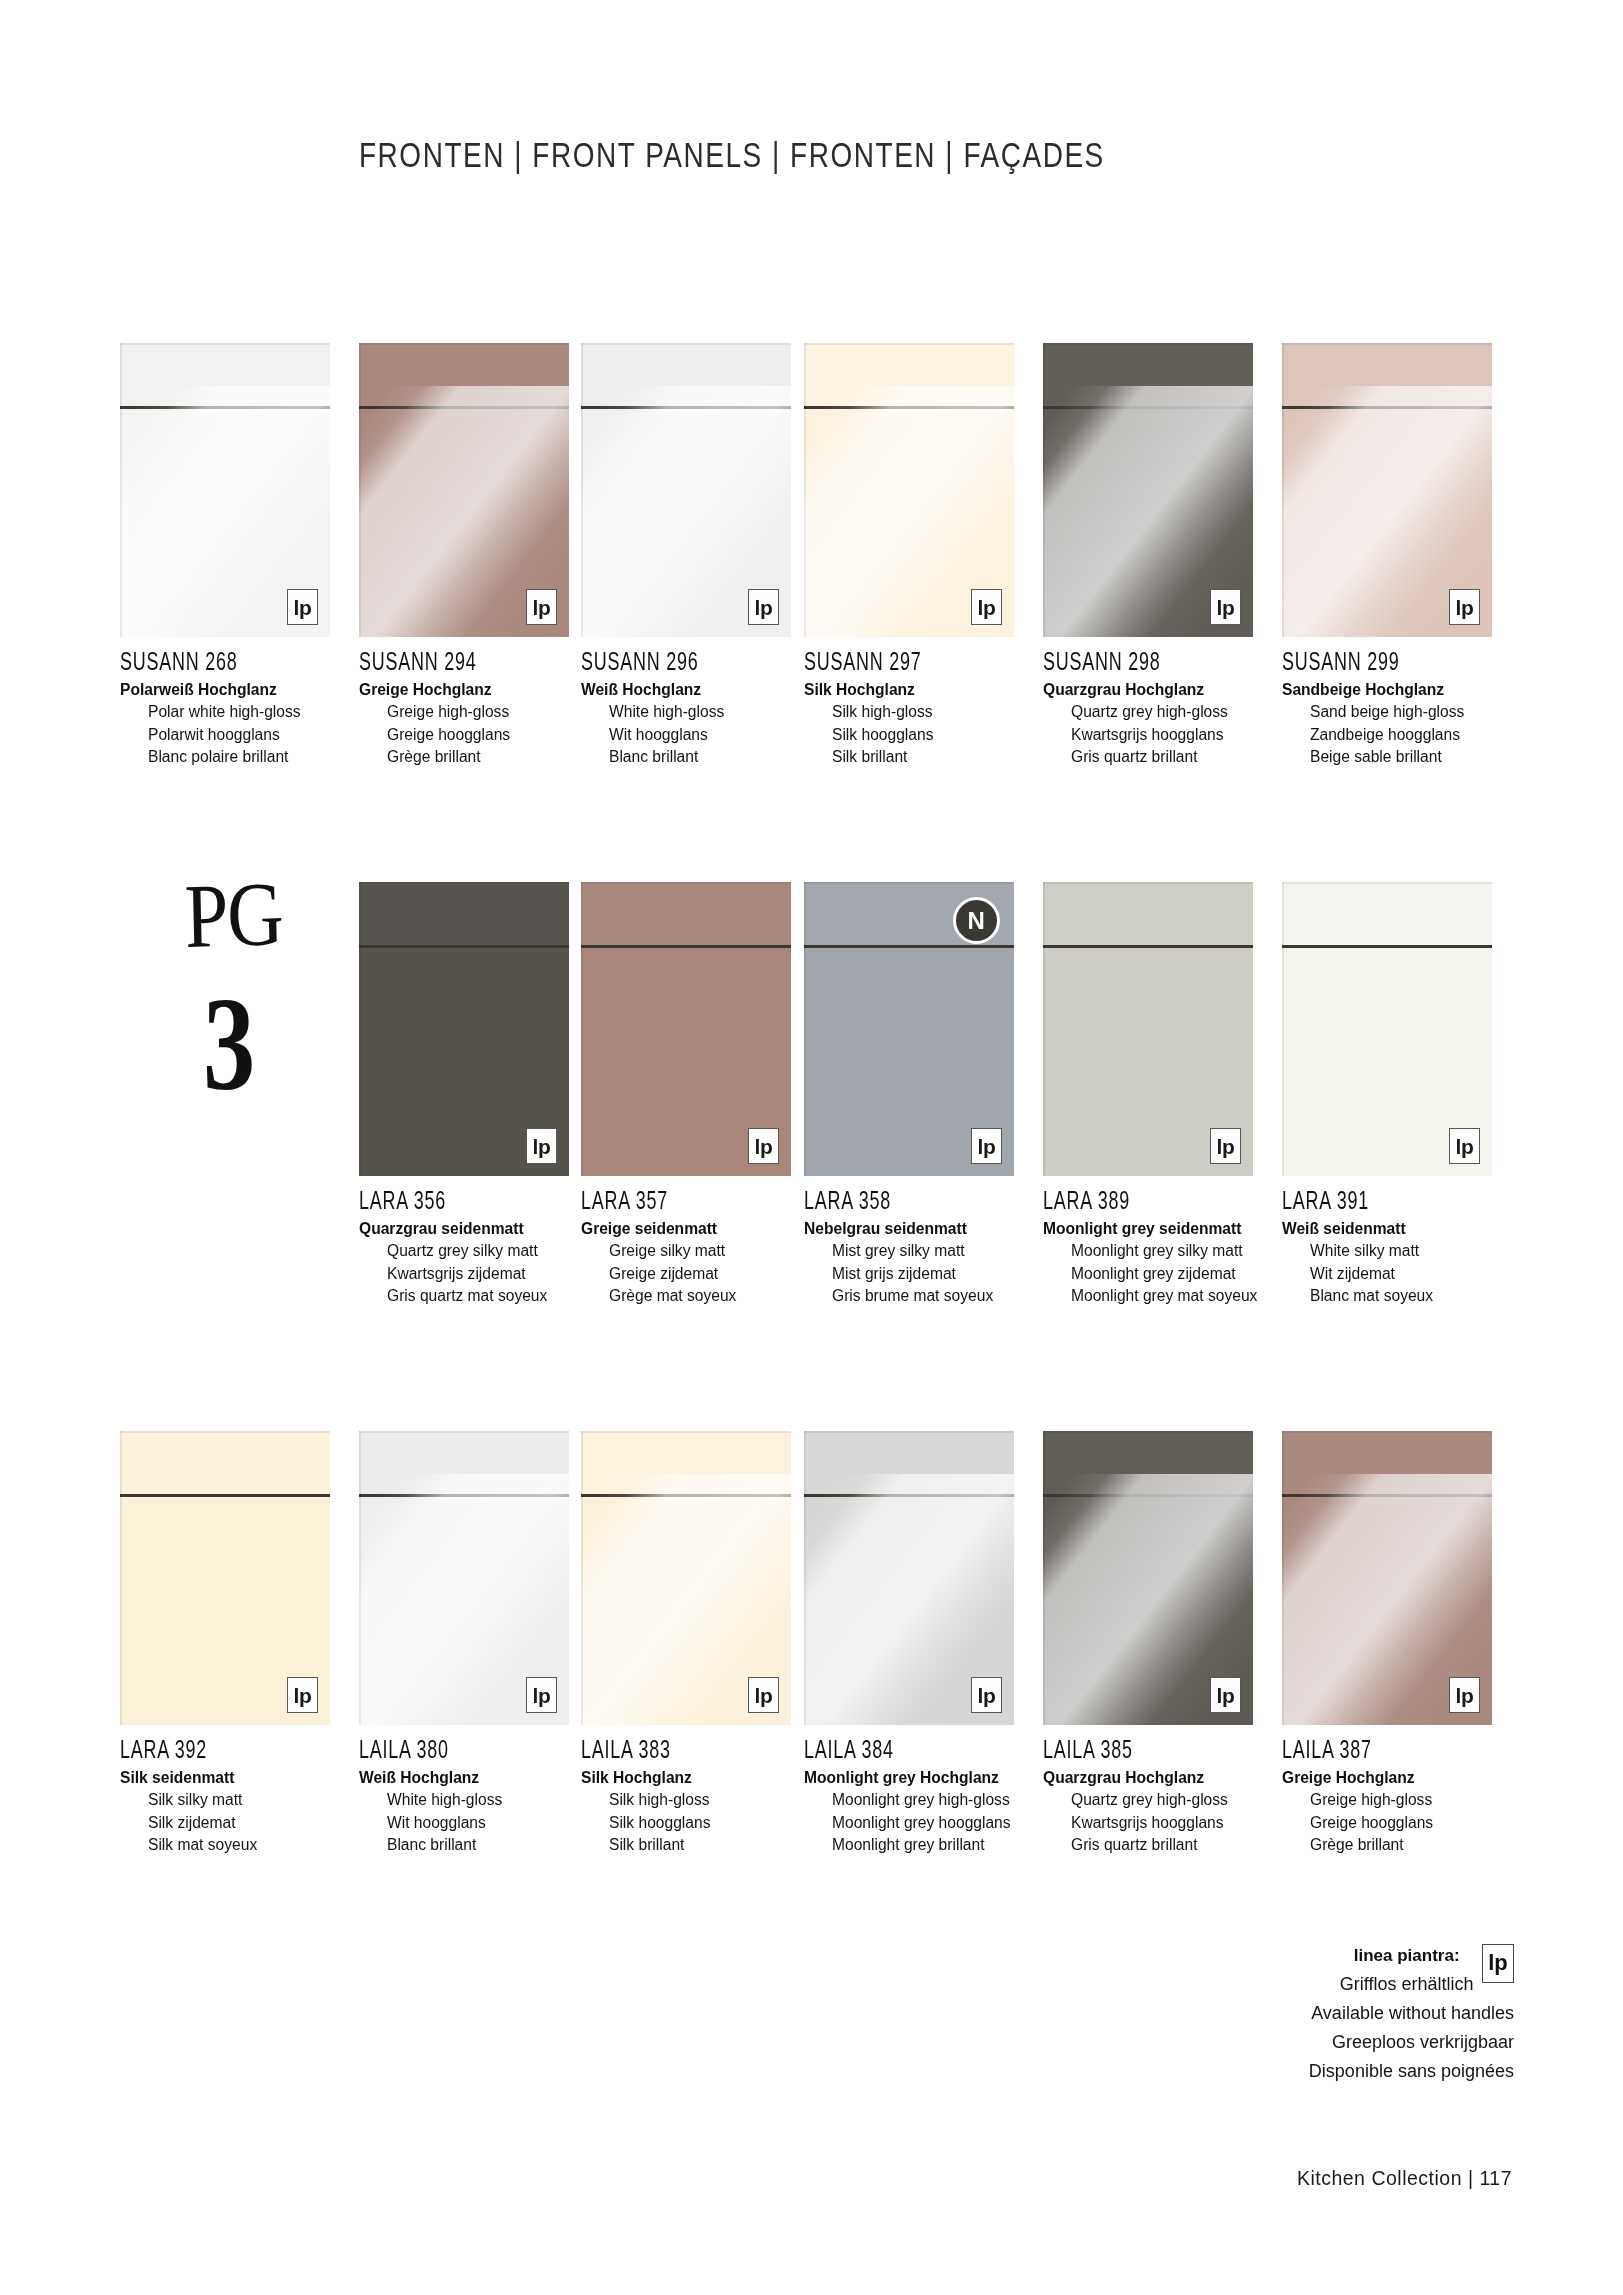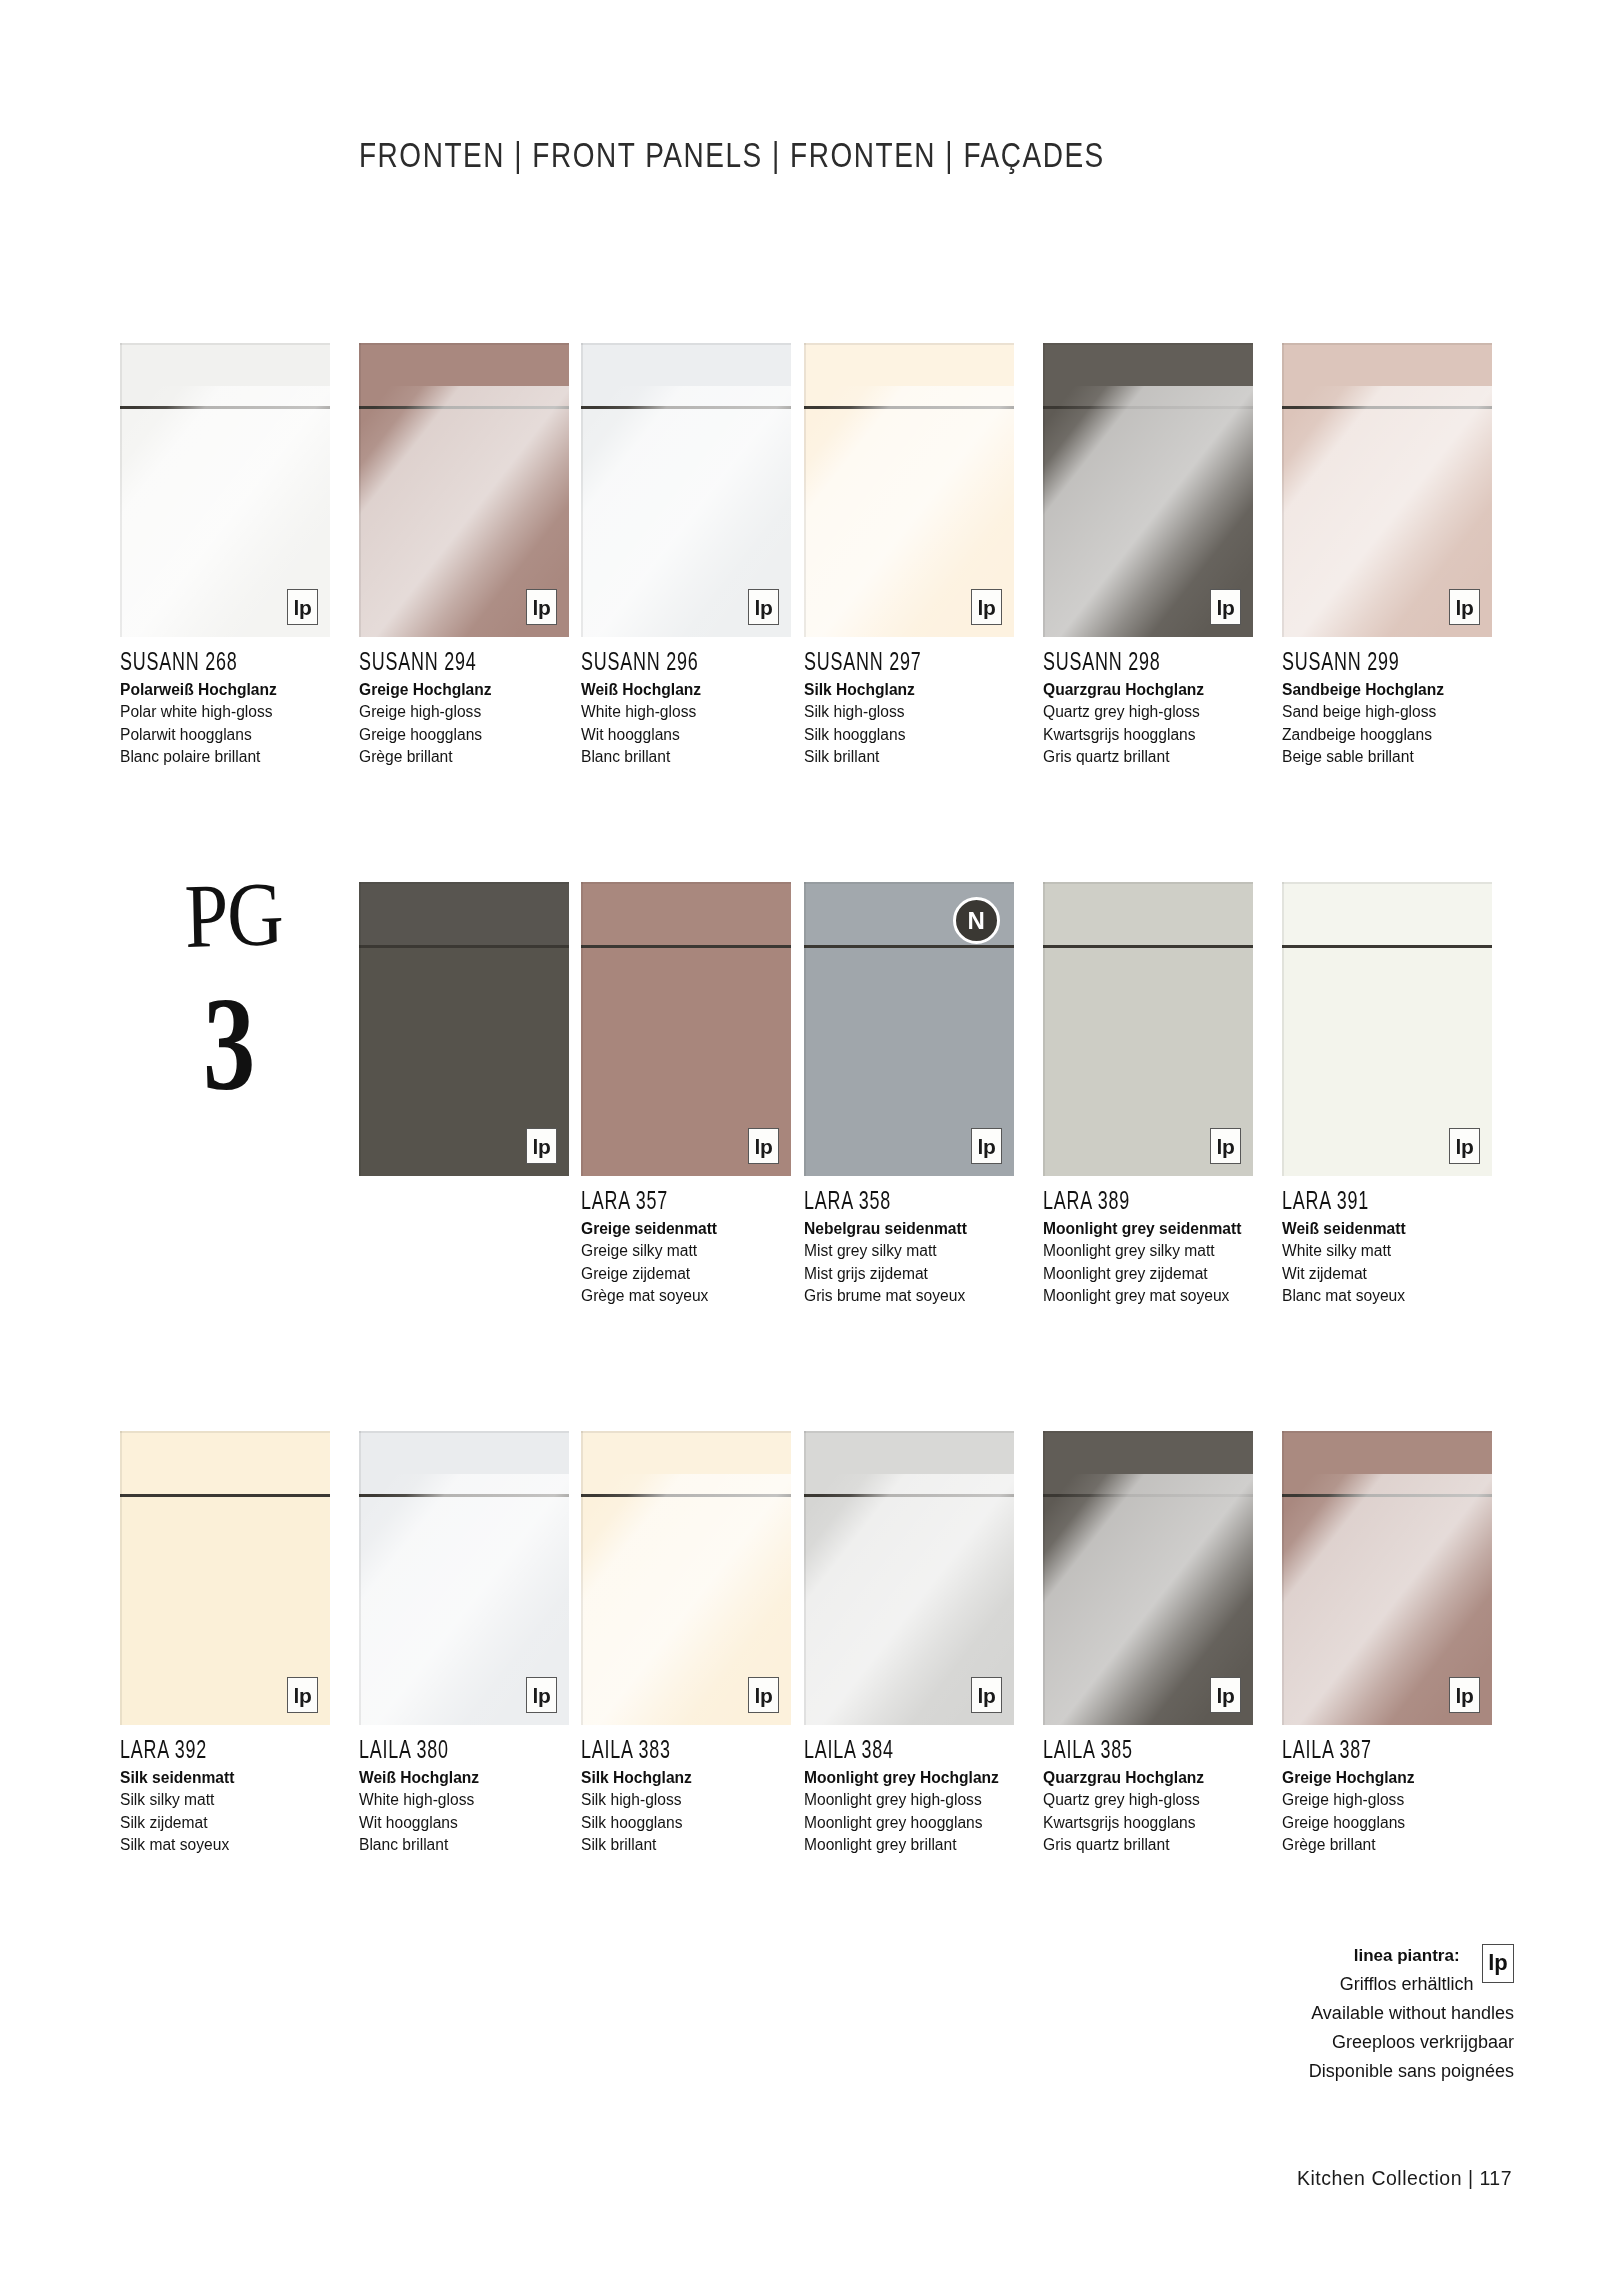--- a/index.html
+++ b/index.html
@@ -86,21 +86,21 @@
     letter-spacing:1px;white-space:nowrap;
     transform:scaleX(0.78) scaleY(1.16);transform-origin:left top;
     margin-bottom:6px;
   }
   .cname{
     font-size:15.6px;font-weight:700;color:#101010;
     line-height:1.42;white-space:nowrap;
   }
   .cline{
     font-size:15.6px;font-weight:400;color:#141414;
-    line-height:1.42;white-space:nowrap;
+    line-height:1.42;white-space:nowrap;margin-left:28px;
   }
 
   
   .legend{
     position:absolute;right:110px;top:1942px;
     text-align:right;
   }
   .legend-row1{
     display:flex;align-items:flex-start;justify-content:flex-end;gap:8.5px;
   }
@@ -249,20 +249,27 @@
       </div>
       <div class="row" style="left: 0px; top: 882px;">
         <div class="cell" style="left: 359px; top: 0px;">
           <div class="panel" style="background: rgb(86, 83, 76);">
             <div class="drawer" style="background: rgb(88, 85, 80);"></div>
             <div class="gap"></div>
             <div class="door" style="background: rgb(86, 83, 76);"></div>
             <div class="edge-l"></div>
             <div class="edge-t"></div>
             <div class="lp-badge">lp</div>
+          </div>
+          <div class="caption">
+            <div class="code">LARA 356</div>
+            <div class="cname">Quarzgrau seidenmatt</div>
+            <div class="cline">Quartz grey silky matt</div>
+            <div class="cline">Kwartsgrijs zijdemat</div>
+            <div class="cline">Gris quartz mat soyeux</div>
           </div>
         </div>
         <div class="cell" style="left: 581px; top: 0px;">
           <div class="panel" style="background: rgb(168, 134, 124);">
             <div class="drawer" style="background: rgb(169, 136, 126);"></div>
             <div class="gap"></div>
             <div class="door" style="background: rgb(168, 134, 124);"></div>
             <div class="edge-l"></div>
             <div class="edge-t"></div>
             <div class="lp-badge">lp</div>

